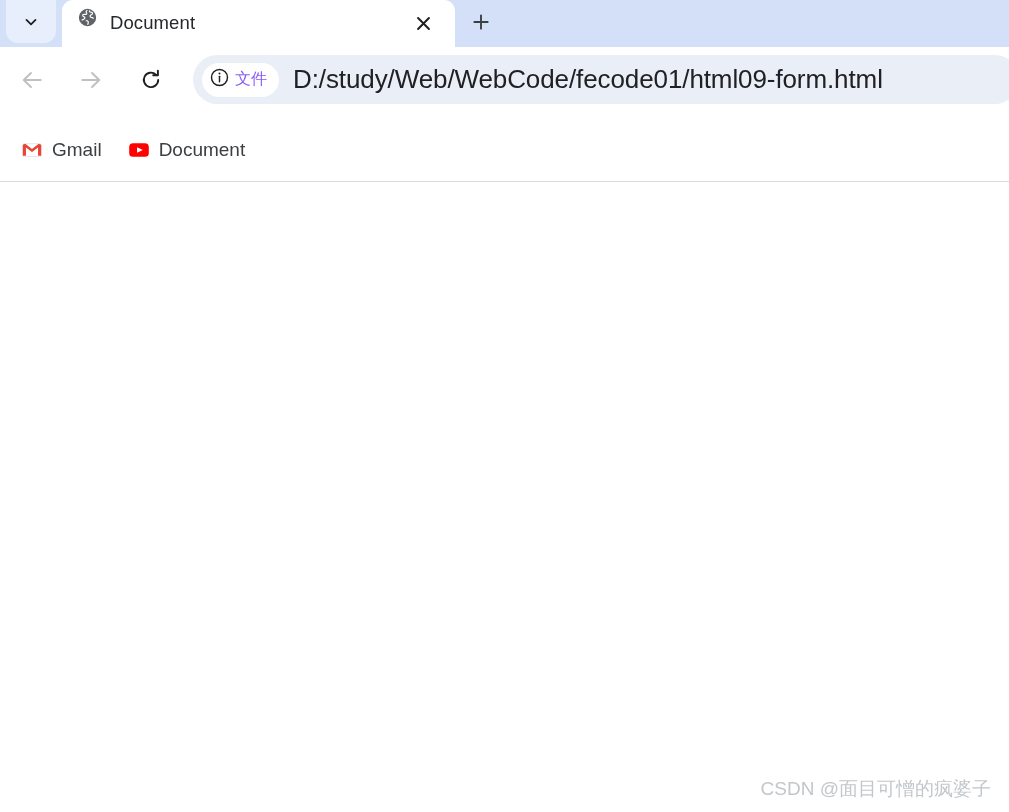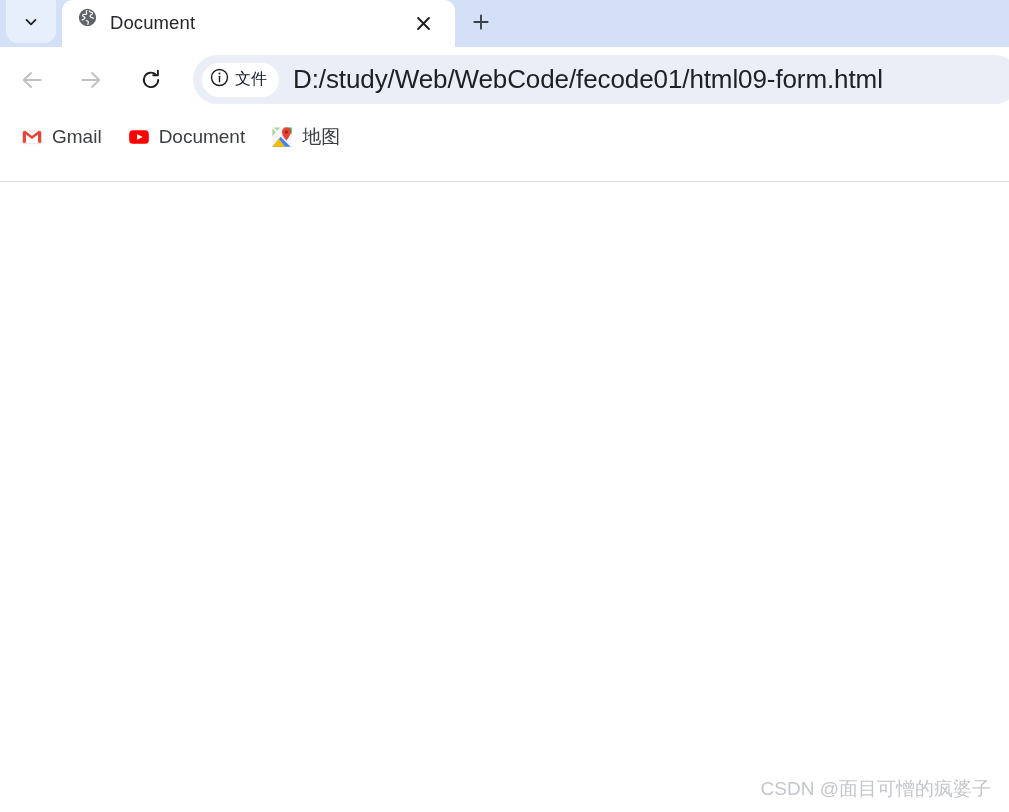--- a/index.html
+++ b/index.html
@@ -149,41 +149,41 @@
     background: #ffffff;
     border-radius: 17px;
     display: flex;
     align-items: center;
     gap: 6px;
     cursor: pointer;
     flex: none;
   }
   .chip-label {
     font-size: 16px;
-    color: #0f172a;
+    color: #8b5cf6;
     white-space: nowrap;
   }
 
   .omnibox-url {
     margin-left: 14px;
     font-size: 26px;
     color: #202124;
     white-space: nowrap;
     overflow: hidden;
     letter-spacing: -0.1px;
   }
 
   
   .bookmarks {
     position: relative;
     height: 64px;
     background: #ffffff;
     border-bottom: 1px solid #dadce0;
     display: flex;
-    align-items: flex-start;
+    align-items: center;
     padding-left: 12px;
     box-sizing: border-box;
   }
   .bm {
     display: flex;
     align-items: center;
     gap: 9px;
     height: 38px;
     padding: 0 9px;
     border-radius: 6px;
@@ -322,35 +322,20 @@
     <div class="bm">
       <span class="bm-icon">
         <svg width="22" height="22" viewBox="0 0 24 24" aria-hidden="true">
           <rect x="1.3" y="4.6" width="21.4" height="14.8" rx="4.2" fill="#ff0000"></rect>
           <path d="M9.9 8.9 L16.2 12 L9.9 15.1 Z" fill="#ffffff"></path>
         </svg>
       </span>
       <span class="bm-label">Document</span>
     </div>
 
-    <div class="bm">
-      <span class="bm-icon">
-        <svg width="22" height="22" viewBox="0 0 24 24" aria-hidden="true">
-          <rect x="1.5" y="1.5" width="21" height="21" fill="#f5f5f5"></rect>
-          <path d="M1.5 1.5 H22.5 V9 L14 1.5 Z" fill="#34a853"></path>
-          <path d="M1.5 1.5 H10 L1.5 11 Z" fill="#a8d5a2"></path>
-          <path d="M1.5 22.5 L12 10 L22.5 22.5 Z" fill="#4285f4"></path>
-          <path d="M1.5 22.5 L8.5 14 L15.5 22.5 Z" fill="#fbbc04"></path>
-          <path d="M1.5 1.5 L22.5 22.5" stroke="#ffffff" stroke-width="1.6" fill="none"></path>
-          <path d="M16.8 1.6 c-2.7 0-4.9 2.2-4.9 4.9 0 3.6 4.9 9.2 4.9 9.2 s4.9-5.6 4.9-9.2 c0-2.7-2.2-4.9-4.9-4.9 z" fill="#ea4335"></path>
-          <circle cx="16.8" cy="6.5" r="1.9" fill="#a52714"></circle>
-        </svg>
-      </span>
-      <span class="bm-label">地图</span>
-    </div>
   </div>
 
   <div class="page">
     <div></div>
     <div class="watermark">CSDN @面目可憎的疯婆子</div>
   </div>
 
 </div>
 
 </body></html>

